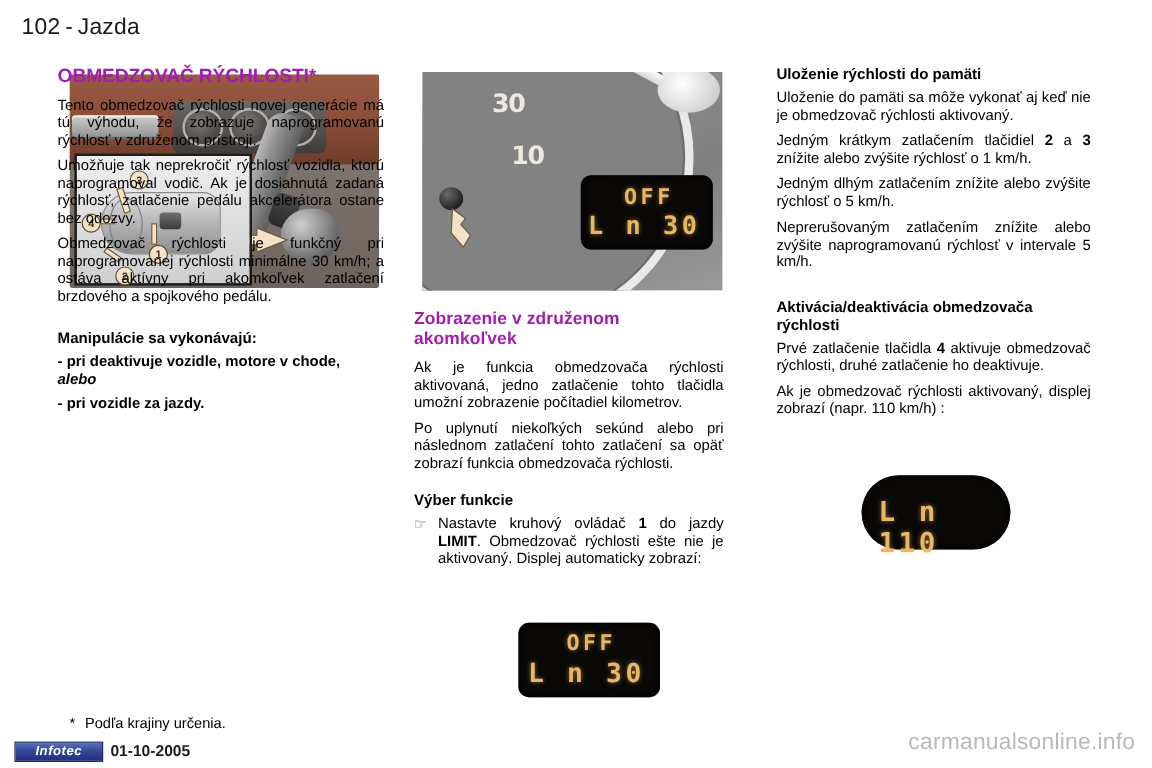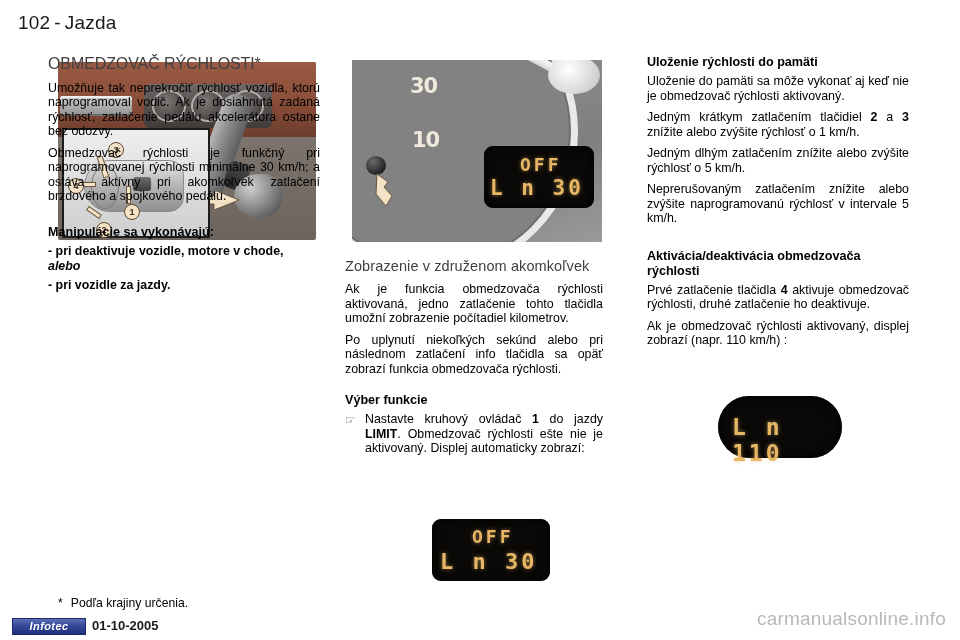--- a/index.html
+++ b/index.html
@@ -33,22 +33,22 @@
     position: absolute;
     top: 55px;
   }
   .col-left   { left: 48px;  width: 272px; }
   .col-mid    { left: 345px; width: 258px; }
   .col-right  { left: 647px; width: 262px; }
 
   
   .h2 {
     font-size: 14.5px;
-    font-weight: normal;
-    color: #404040;
+    font-weight: bold;
+    color: #a21caf;
     line-height: 1.18;
     margin: 0 0 7px 0;
     letter-spacing: 0.1px;
   }
   .h2.big {
     font-size: 16px;
     letter-spacing: -0.1px;
   }
   .h3 {
     font-size: 12.6px;
@@ -239,21 +239,21 @@
   .g-ticks { position: absolute; left: -60px; top: -72px; width: 286px; height: 286px; }
   .g-lbl {
     position: absolute;
     color: #efe9dd;
     font-size: 21px;
     font-weight: bold;
     font-family: "DejaVu Sans", sans-serif;
     letter-spacing: -1px;
   }
   .g-lbl.l30 { left: 58px; top: 14px; }
-  .g-lbl.l10 { left: 60px; top: 58px; margin-top: 10px; }
+  .g-lbl.l10 { left: 74px; top: 58px; }
   .g-needle {
     position: absolute;
     left: 96px; top: 16px;
     width: 128px; height: 9px;
     background: linear-gradient(180deg,#fdfdfd,#d6d6d6);
     transform: rotate(28deg);
     transform-origin: right center;
     border-radius: 2px;
   }
   .g-hub {
@@ -415,33 +415,34 @@
       <path d="M3,2 L14,10 L10,15 L18,24 L12,34 L2,22 Z" fill="#f3e2c6" stroke="#6a5740" stroke-width="1"></path>
     </svg>
     <div class="lcd g-lcd">
       <div class="seg row1">OFF</div>
       <div class="seg row2">L n 30</div>
     </div>
   </div>
 
   <div class="col col-left">
     <div class="h2 big">OBMEDZOVAČ RÝCHLOSTI*</div>
+    <p class="t">Tento obmedzovač rýchlosti novej generácie má tú výhodu, že zobrazuje naprogramovanú rýchlosť v združenom prístroji.</p>
     <p class="t">Umožňuje tak neprekročiť rýchlosť vozidla, ktorú naprogramoval vodič. Ak je dosiahnutá zadaná rýchlosť, zatlačenie pedálu akcelerátora ostane bez odozvy.</p>
     <p class="t">Obmedzovač rýchlosti je funkčný pri naprogramovanej rýchlosti minimálne 30 km/h; a ostáva aktívny pri akomkoľvek zatlačení brzdového a spojkového pedálu.</p>
     <div style="height:14px"></div>
     <div class="h3">Manipulácie sa vykonávajú:</div>
     <p class="dashitem">- pri deaktivuje vozidle, motore v chode,</p>
     <p class="plain-b">alebo</p>
     <p class="dashitem" style="margin-top:5px">- pri vozidle za jazdy.</p>
   </div>
 
   <div class="col col-mid" style="top:258px">
     <div class="h2">Zobrazenie v združenom akomkoľvek</div>
     <p class="t">Ak je funkcia obmedzovača rýchlosti aktivovaná, jedno zatlačenie tohto tlačidla umožní zobrazenie počítadiel kilometrov.</p>
-    <p class="t">Po uplynutí niekoľkých sekúnd alebo pri následnom zatlačení info tlačidla sa opäť zobrazí funkcia obmedzovača rýchlosti.</p>
+    <p class="t">Po uplynutí niekoľkých sekúnd alebo pri následnom zatlačení tohto zatlačení sa opäť zobrazí funkcia obmedzovača rýchlosti.</p>
     <div style="height:10px"></div>
     <div class="h3">Výber funkcie</div>
     <div class="bullet">
       <span class="hand">☞</span><span>Nastavte kruhový ovládač </span><b>1</b><span> do jazdy </span><b>LIMIT</b><span>. Obmedzovač rýchlosti ešte nie je aktivovaný. Displej automaticky zobrazí:</span>
     </div>
   </div>
 
   <div class="figure fig-lcd-mid">
     <div class="lcd">
       <div class="seg row1">OFF</div>

